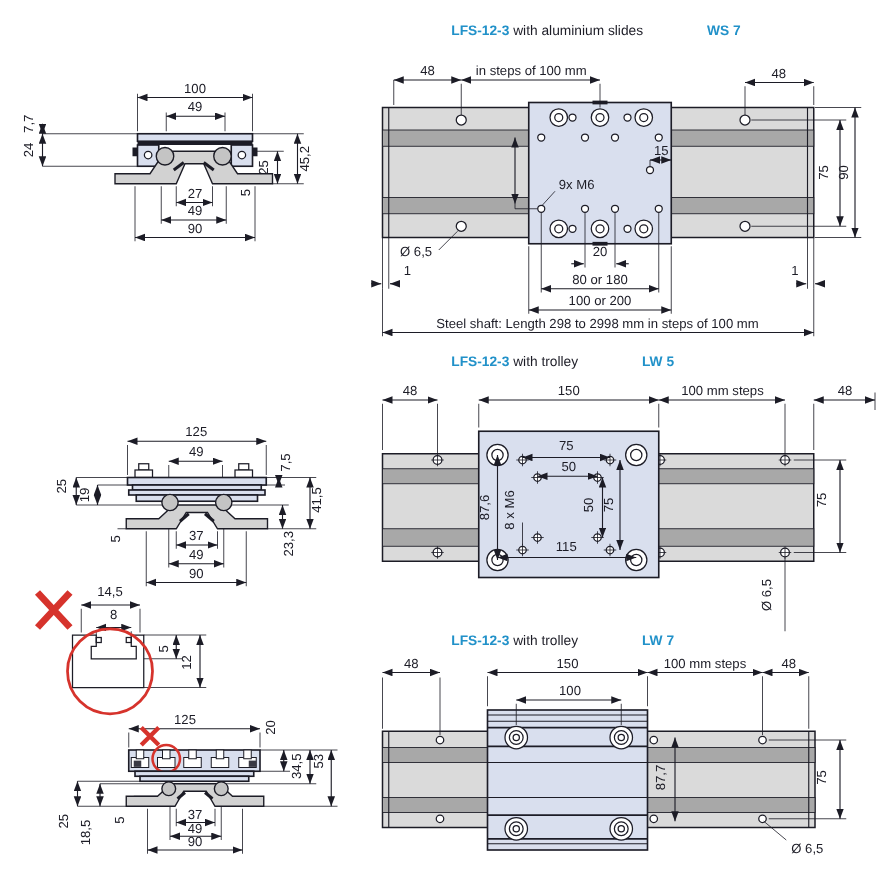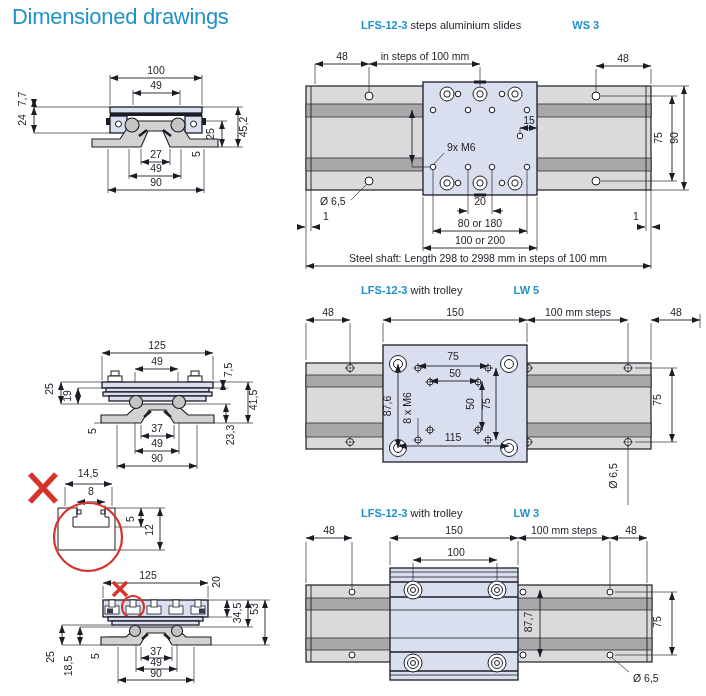--- a/index.html
+++ b/index.html
@@ -25,36 +25,35 @@
   .rollF{fill:#c4c4c4;stroke:#1c1c26;stroke-width:1.1;}
   .ink{fill:#1c1c26;}
   .red{stroke:#d6332c;fill:none;}
   .hatch{stroke:#1c1c26;stroke-width:2.4;}
 </style>
 </head>
 <body>
 
 <div id="page">
 
-  <div class="title">Dimensioned drawings</div>
 
   <div class="shead" style="left:313px;top:19px">
     <span class="mdl">LFS-12-3</span>
-    <span class="mid">steps aluminium slides</span>
-    <span class="var">WS 3</span>
+    <span class="mid">with aluminium slides</span>
+    <span class="var">WS 7</span>
   </div>
   <div class="shead" style="left:313px;top:284px">
     <span class="mdl">LFS-12-3</span>
     <span class="mid">with trolley</span>
     <span class="var">LW 5</span>
   </div>
   <div class="shead" style="left:313px;top:507px">
     <span class="mdl">LFS-12-3</span>
     <span class="mid">with trolley</span>
-    <span class="var">LW 3</span>
+    <span class="var">LW 7</span>
   </div>
 
   <svg width="706" height="696" viewBox="0 0 706 696">
     <defs>
       <marker id="aS" markerWidth="9" markerHeight="8" refX="8" refY="3" orient="auto-start-reverse" markerUnits="userSpaceOnUse">
         <path d="M0 0 L8 3 L0 6 Z" fill="#1c1c26"></path>
       </marker>
     </defs>
 
     <g transform="translate(10,55)">

